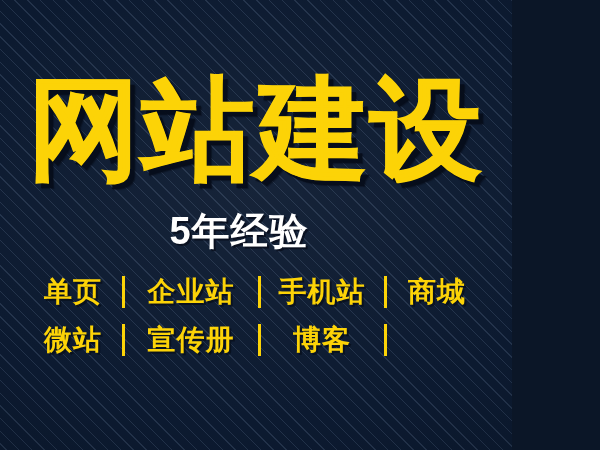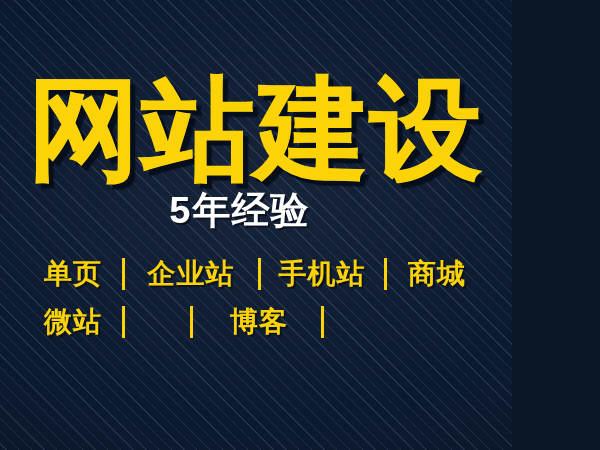--- a/index.html
+++ b/index.html
@@ -59,31 +59,30 @@
     color: #fcd307;
     text-shadow:
        5px 5px 0 rgba(7,13,26,0.92),
        6px 6px 1px rgba(7,13,26,0.55);
     white-space: nowrap;
     -webkit-text-stroke: 1px #fcd307;
   }
 
   
   .subtitle {
-    margin-top: 8px;
+    margin-top: 26px;
     font-size: 38px;
     line-height: 1.0;
     font-weight: 700;
     color: #ffffff;
     letter-spacing: 1px;
     white-space: nowrap;
     text-shadow: 2px 2px 0 rgba(7,13,26,0.8);
     display: flex;
     align-items: baseline;
-    font-family: Liberation Mono, monospace;
   }
   .subtitle .gap {
     display: inline-block;
     width: 34px;
   }
 
   
   .tags {
     margin-top: 18px;
     display: grid;
@@ -128,20 +127,21 @@
       <div class="cell">单页</div>
       <div class="sep"></div>
       <div class="cell">企业站</div>
       <div class="sep"></div>
       <div class="cell">手机站</div>
       <div class="sep"></div>
       <div class="cell">商城</div>
 
       <div class="cell">微站</div>
       <div class="sep"></div>
+      <div class="cell">宣传册</div>
       <div class="sep"></div>
       <div class="cell">博客</div>
       <div class="sep"></div>
 
     </div>
 
   </div>
 </div>
 
 </body></html>

